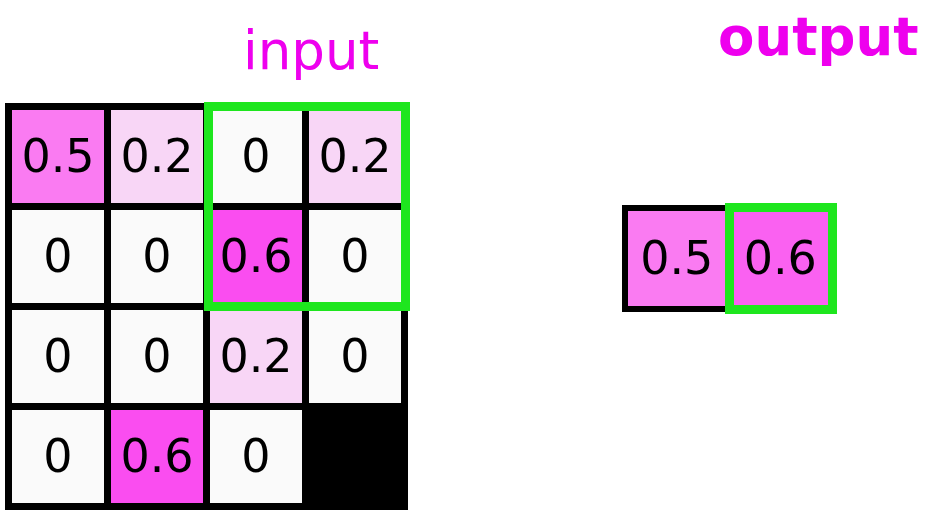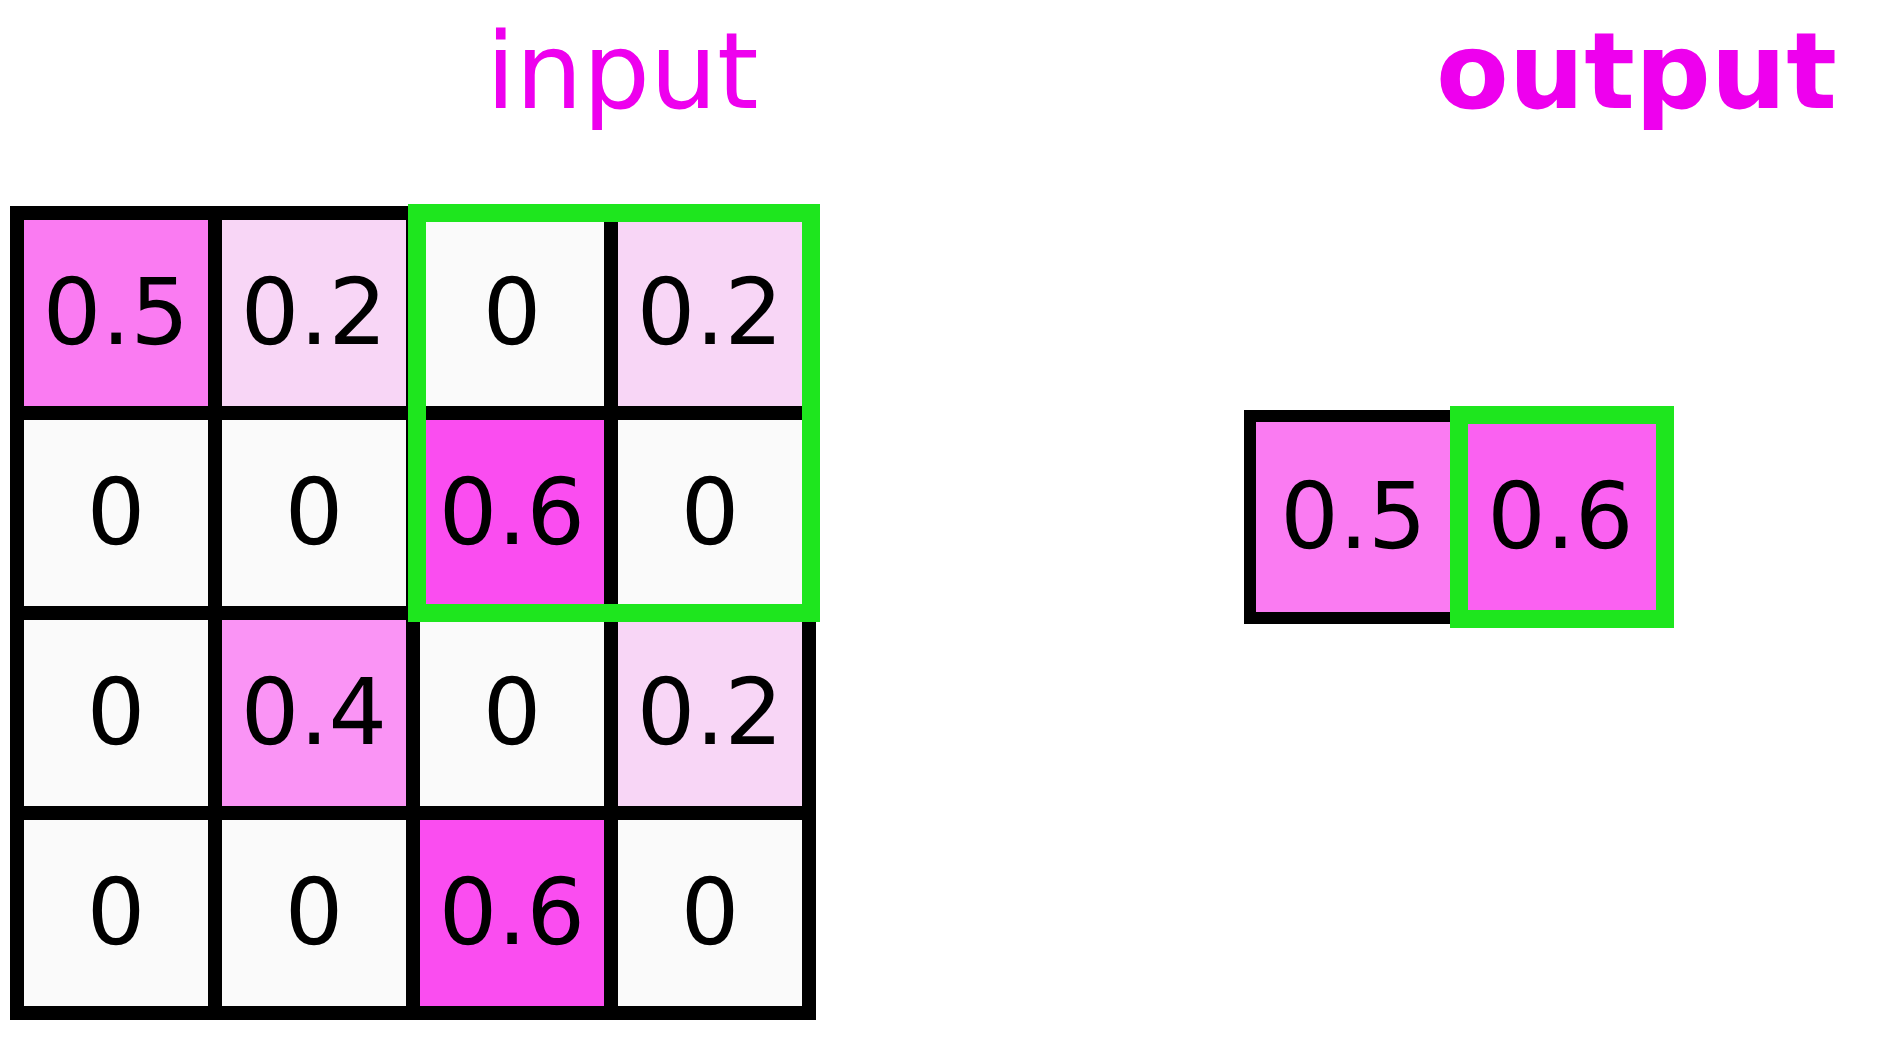--- a/index.html
+++ b/index.html
@@ -18,21 +18,21 @@
   
   .panel-title {
     position: absolute;
     font-family: "DejaVu Sans", sans-serif;
     font-size: 53px;
     line-height: 1;
     font-weight: 400;
     letter-spacing: 0px;
     white-space: nowrap;
   }
-  #title-input  { left: 243px; top: 10px; }
+  #title-input  { left: 243px; top: 24px; }
   #title-output { left: 718px; top: 10px; }
 
   
   .matrix {
     position: absolute;
     display: grid;
     background: #000000;
   }
   .cell {
     position: relative;
@@ -126,23 +126,20 @@
     </div>
     <div class="cell" style="background: rgb(250, 77, 240);">
       <span>0.6</span>
     </div>
     <div class="cell" style="background: rgb(250, 250, 250);">
       <span>0</span>
     </div>
     <div class="cell" style="background: rgb(250, 250, 250);">
       <span>0</span>
     </div>
-    <div class="cell" style="background: rgb(250, 148, 245);">
-      <span>0.4</span>
-    </div>
     <div class="cell" style="background: rgb(250, 250, 250);">
       <span>0</span>
     </div>
     <div class="cell" style="background: rgb(248, 214, 246);">
       <span>0.2</span>
     </div>
     <div class="cell" style="background: rgb(250, 250, 250);">
       <span>0</span>
     </div>
     <div class="cell" style="background: rgb(250, 250, 250);">

